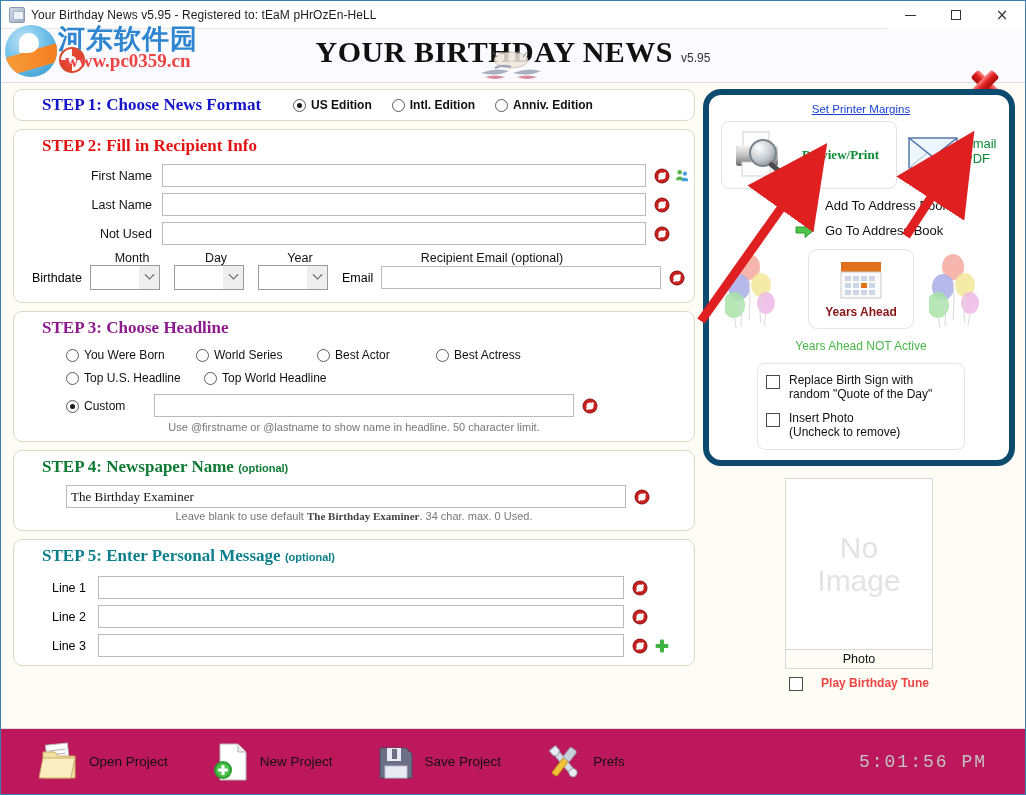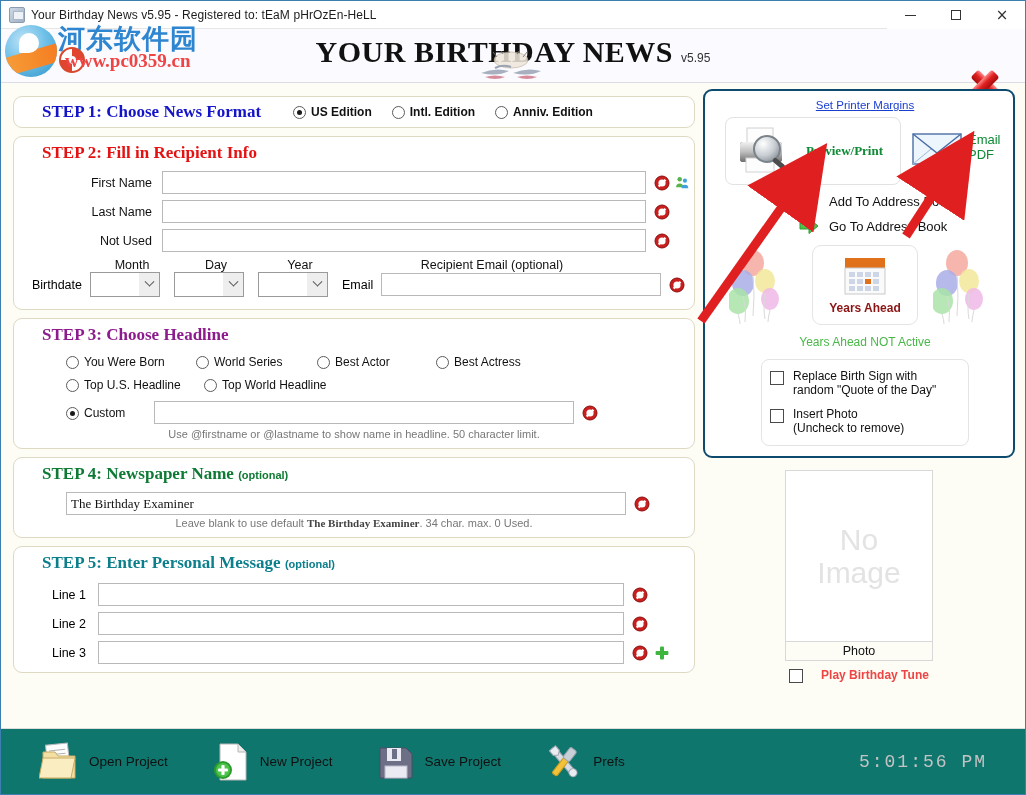--- a/index.html
+++ b/index.html
@@ -138,21 +138,21 @@
   .s2 { color: #e41212; }
   .s3 { color: #8d1b8d; }
   .s4 { color: #0e7a34; }
   .s5 { color: #0b7f8c; }
   .opt-tag {
     font-size: 11px; font-weight: bold;
     font-family: "Liberation Sans", sans-serif;
   }
 
   
-  .step1 { display: flex; align-items: center; height: 30px; margin-top: 7px; }
+  .step1 { display: flex; align-items: center; height: 30px; }
   .step1 .step-title { padding: 0 0 0 28px; flex: none; }
   .radios { display: flex; align-items: center; gap: 20px; margin-left: 32px; }
 
   .radio { display: flex; align-items: flex-end; gap: 5px; cursor: pointer; }
   .radio .dot {
     width: 13px; height: 13px; border-radius: 50%;
     border: 1px solid #5b5b5b; background: #fff; position: relative; flex: none;
   }
   .radio.checked .dot::after {
     content: ""; position: absolute; left: 3px; top: 3px;
@@ -208,22 +208,22 @@
   }
   .hint b { color: #444; }
 
   
   .np-row { padding-left: 52px; display: flex; align-items: center; }
   .msg-row { display: flex; align-items: center; padding-left: 14px; margin-bottom: 6px; }
   .msg-row .flabel { width: 70px; text-align: right; padding-right: 12px; font-size: 12.5px; }
 
   
   .rpanel {
-    background: #ffffff; border: 2px solid #0c4a6e; border-radius: 9px;
-    position: relative; padding: 6px 0 10px 12px;
+    background: #ffffff; border: 6px solid #0c4a6e; border-radius: 18px;
+    position: relative; padding: 6px 0 10px 4px;
   }
   .printer-link {
     text-align: center; font-size: 11.5px; color: #1a3fd0;
     text-decoration: underline; cursor: pointer; padding: 2px 0 6px 0;
   }
   .pp-row { display: flex; align-items: flex-start; padding: 0 8px; }
   .pp-box {
     width: 176px; height: 68px; border: 1px solid #e2e2e2; border-radius: 8px;
     display: flex; align-items: center; gap: 6px; padding-left: 8px;
     background: #fff; cursor: pointer;
@@ -271,21 +271,21 @@
     font-size: 12.5px; color: #111; padding: 2px 0;
   }
   .tune-row {
     display: flex; align-items: center; justify-content: center; gap: 6px; margin-top: 6px; cursor:pointer;
   }
   .tune-label { font-size: 12px; font-weight: bold; color: #ef4444; padding-left: 12px; }
 
   
   .toolbar {
     position: absolute; left: 0; bottom: 0; width: 1024px; height: 66px;
-    background: #0f766e; border-top: 1px solid #dddddd;
+    background: #be185d; border-top: 1px solid #dddddd;
     display: flex; align-items: center;
   }
   .tbitem { display: flex; align-items: center; gap: 8px; cursor: pointer; }
   .tblabel { font-size: 13.5px; color: #111; }
   .clock {
     position: absolute; right: 38px; top: 50%; transform: translateY(-50%);
     font-family: "Liberation Mono", monospace;
     font-size: 18px; color: #c3c3c3; letter-spacing: 2px;
   }
 

